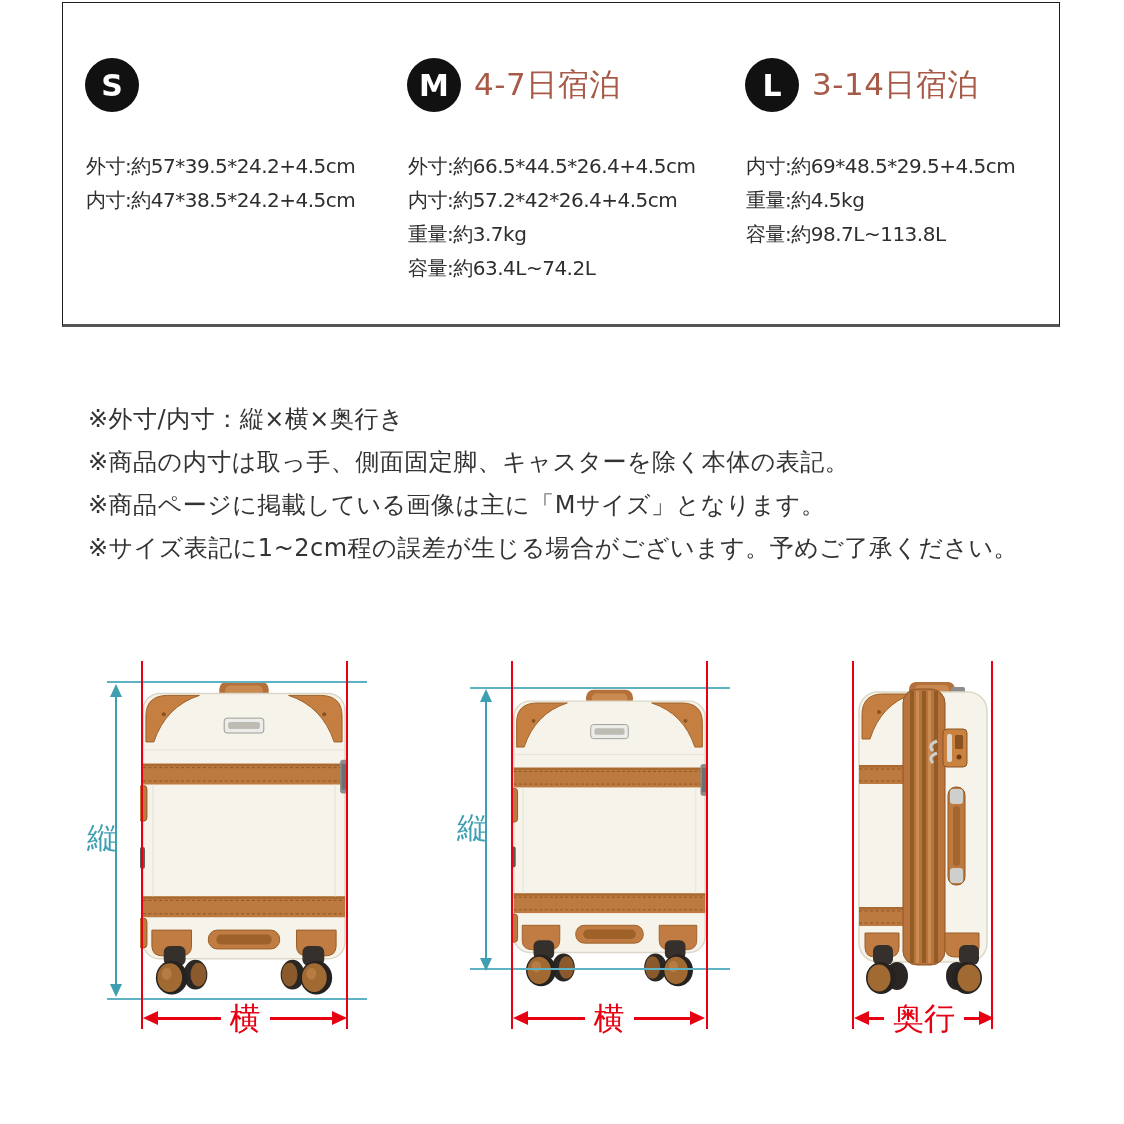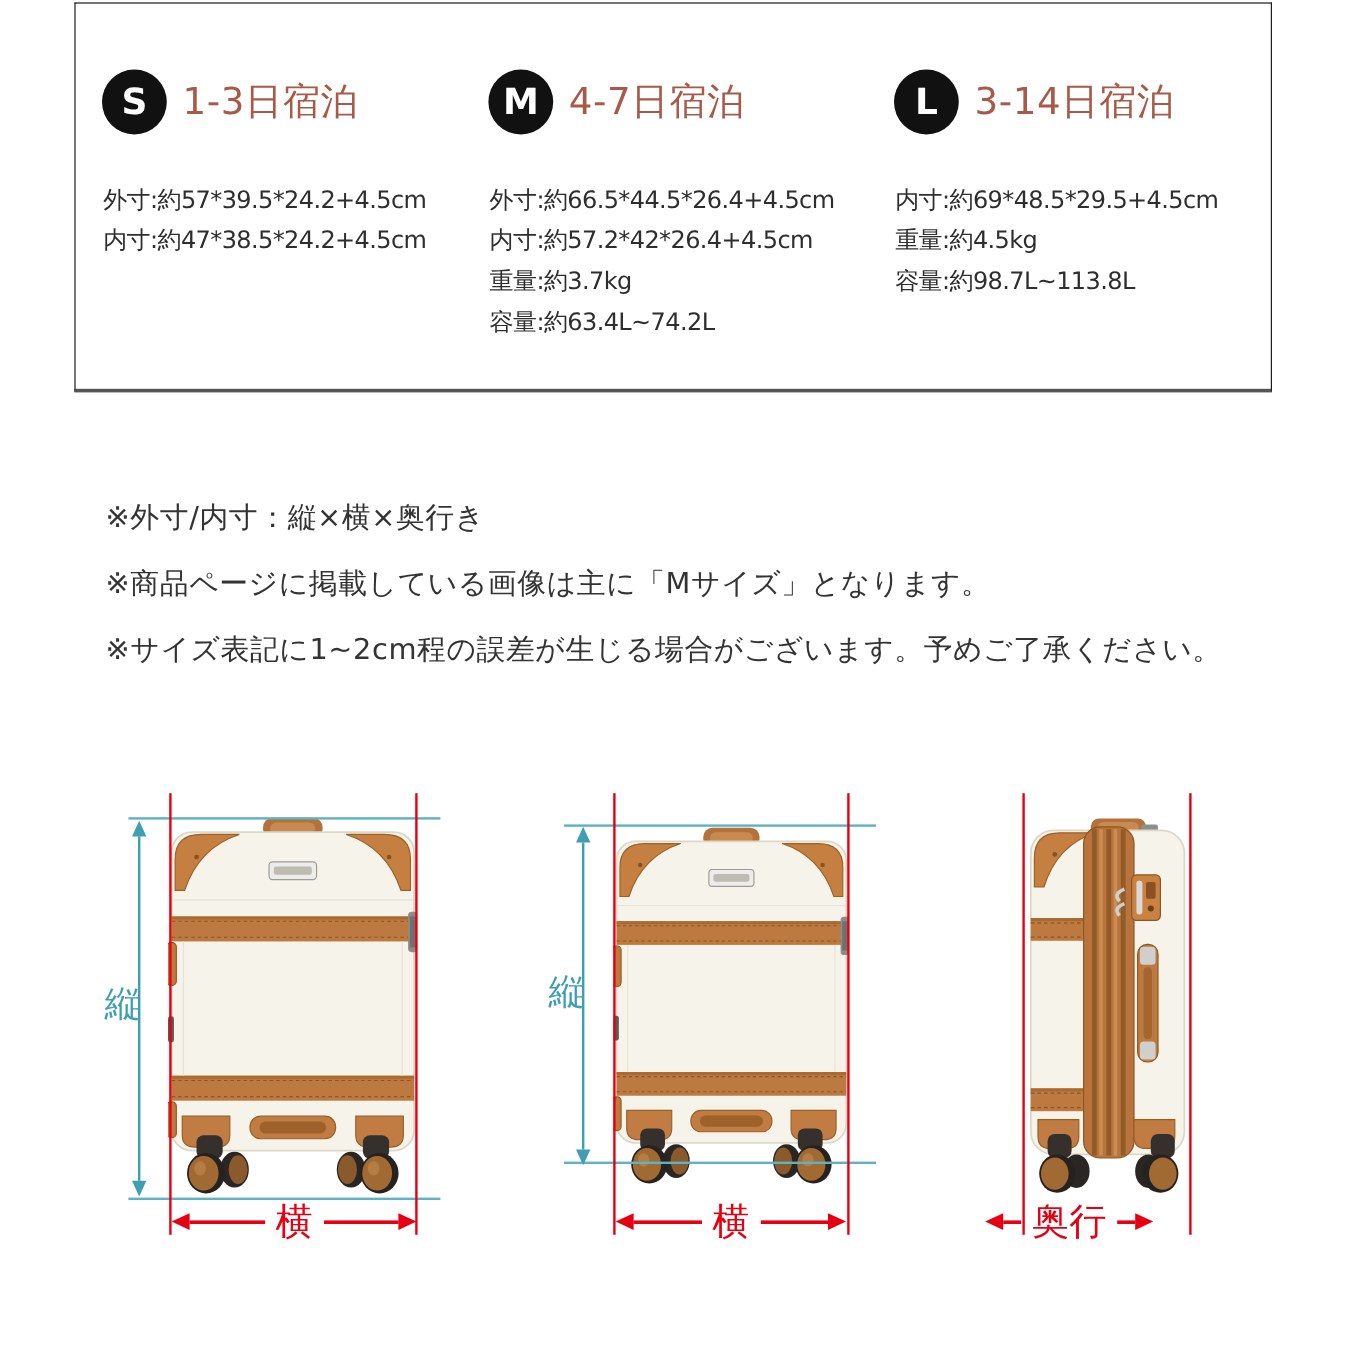--- a/index.html
+++ b/index.html
@@ -21,21 +21,21 @@
   .badge{
     width:54px;height:54px;border-radius:50%;background:#111;color:#fff;
     display:flex;align-items:center;justify-content:center;
     font-size:30px;font-weight:600;flex:0 0 auto;
   }
   .duration{font-size:31px;color:#a85a48;white-space:nowrap;letter-spacing:0.5px;}
   .spec-list{position:absolute;top:146px;left:1px;}
   .spec-line{font-size:20px;line-height:34px;color:#2e2e2e;white-space:nowrap;letter-spacing:-0.5px;}
   
   .notes{position:absolute;left:88px;top:398px;}
-  .note-line{font-size:24px;line-height:43px;color:#333;white-space:nowrap;letter-spacing:0.5px;margin-top:12px;}
+  .note-line{font-size:24px;line-height:43px;color:#333;white-space:nowrap;letter-spacing:0.5px;}
   
   .case-svg{position:absolute;}
   .mline{position:absolute;}
   .red-v{width:2px;background:#e60012;}
   .teal-h{height:2px;background:#5fb2c3;}
   .dim-v{position:absolute;display:flex;flex-direction:column;align-items:center;width:16px;}
   .dim-v .tri-u{width:0;height:0;border-left:6px solid transparent;border-right:6px solid transparent;border-bottom:13px solid #3f9fb2;}
   .dim-v .tri-d{width:0;height:0;border-left:6px solid transparent;border-right:6px solid transparent;border-top:13px solid #3f9fb2;}
   .dim-v .segv{width:2.5px;flex:1;background:#3f9fb2;}
   .v-label{position:absolute;font-size:30px;color:#3f9fb2;line-height:1;}
@@ -49,21 +49,20 @@
 </head>
 <body>
 
 <div class="canvas">
 
   <section class="spec-box">
 
     <div class="size-col col-s">
       <div class="size-head">
         <span class="badge">S</span>
-        <span class="duration">1-3日宿泊</span>
       </div>
       <div class="spec-list">
         <div class="spec-line">外寸:約57*39.5*24.2+4.5cm</div>
         <div class="spec-line">内寸:約47*38.5*24.2+4.5cm</div>
       </div>
     </div>
 
     <div class="size-col col-m">
       <div class="size-head">
         <span class="badge">M</span>
@@ -85,20 +84,21 @@
       <div class="spec-list">
         <div class="spec-line">内寸:約69*48.5*29.5+4.5cm</div>
         <div class="spec-line">重量:約4.5kg</div>
         <div class="spec-line">容量:約98.7L~113.8L</div>
       </div>
     </div>
   </section>
 
   <section class="notes">
     <div class="note-line">※外寸/内寸：縦×横×奥行き</div>
+    <div class="note-line">※商品の内寸は取っ手、側面固定脚、キャスターを除く本体の表記。</div>
     <div class="note-line">※商品ページに掲載している画像は主に「Mサイズ」となります。</div>
     <div class="note-line">※サイズ表記に1~2cm程の誤差が生じる場合がございます。予めご了承ください。</div>
   </section>
 
   <svg class="defs-holder" aria-hidden="true">
     <defs>
       <symbol id="case-front" viewBox="0 0 210 320">
         <rect x="80" y="1" width="50" height="18" rx="8" fill="#b5713c"></rect>
         <rect x="86" y="5" width="38" height="10" rx="5" fill="#c98a52"></rect>
         <rect x="3" y="13" width="204" height="268" rx="17" fill="#f6f3ea" stroke="#ddd7c7" stroke-width="1.5"></rect>
@@ -230,21 +230,21 @@
     <span class="seg"></span>
     <span class="tri-r"></span>
   </div>
 
   <svg class="case-svg" style="left:853px;top:678px;width:140px;height:322px" viewBox="0 0 140 320">
       <use href="#case-side"></use>
     </svg>
 
   <div class="mline red-v" style="left:852px;top:661px;height:368px"></div>
   <div class="mline red-v" style="left:991px;top:661px;height:368px"></div>
-  <div class="dim-h" style="left:821px;top:1001px;width:140px">
+  <div class="dim-h" style="left:854px;top:1001px;width:140px">
     <span class="tri-l"></span>
     <span class="seg"></span>
     <span class="h-label">奥行</span>
     <span class="seg"></span>
     <span class="tri-r"></span>
   </div>
 
 </div>
 
 </body></html>

